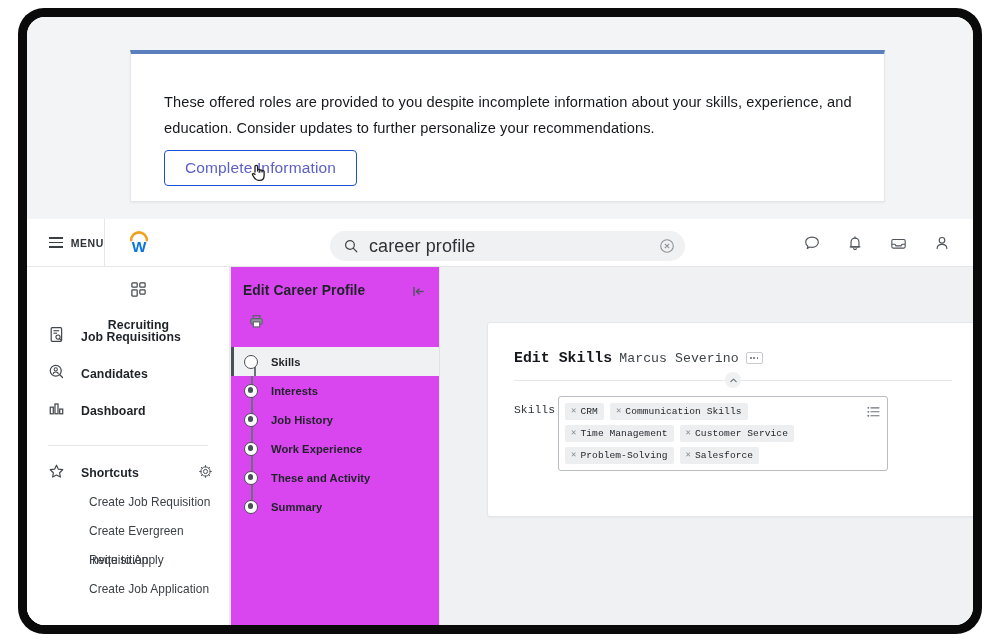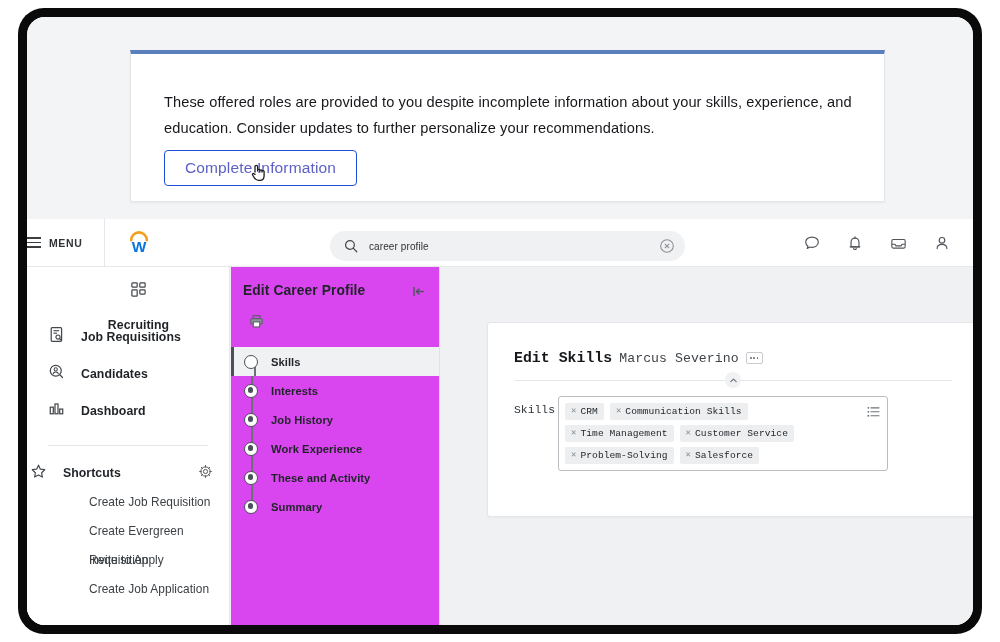--- a/index.html
+++ b/index.html
@@ -81,21 +81,21 @@
     position: absolute;
     left: 0; top: 202px;
     width: 946px; height: 48px;
     background: #ffffff;
     border-bottom: 1px solid #e6e7ea;
     display: flex;
     align-items: center;
   }
   .menu-btn {
     width: 78px; height: 48px;
-    display: flex; align-items: center; justify-content: flex-start;
+    display: flex; align-items: center; justify-content: flex-end;
     gap: 8px;
     border-right: 1px solid #e6e7ea;
     cursor: pointer;
   }
   .menu-label {
     font-size: 10.5px;
     font-weight: 700;
     letter-spacing: .6px;
     color: #2f3337;
   }
@@ -113,21 +113,21 @@
     left: 303px; top: 12px;
     width: 355px; height: 30px;
     background: #f0f1f3;
     border-radius: 15px;
     display: flex;
     align-items: center;
     padding: 0 10px 0 14px;
   }
   .search-value {
     flex: 1;
-    font-size: 10px;
+    font-size: 18px;
     color: #2e3236;
     margin-left: 11px;
     letter-spacing: .1px;
   }
   .header-icons {
     position: absolute;
     right: 22px; top: 0;
     height: 48px;
     display: flex;
     align-items: center;
@@ -169,21 +169,21 @@
   .nav-divider {
     margin: 16px 21px 12px 21px;
     height: 1px;
     background: #e4e5e8;
   }
   .shortcuts-head {
     display: flex;
     align-items: center;
     gap: 16px;
     height: 30px;
-    padding-left: 3px;
+    padding-left: 21px;
     padding-right: 16px;
     cursor: pointer;
   }
   .shortcuts-head .nav-label { flex: 1; }
   .shortcut-link {
     display: block;
     font-size: 11.9px;
     color: #3c4146;
     padding-left: 62px;
     height: 29px;

